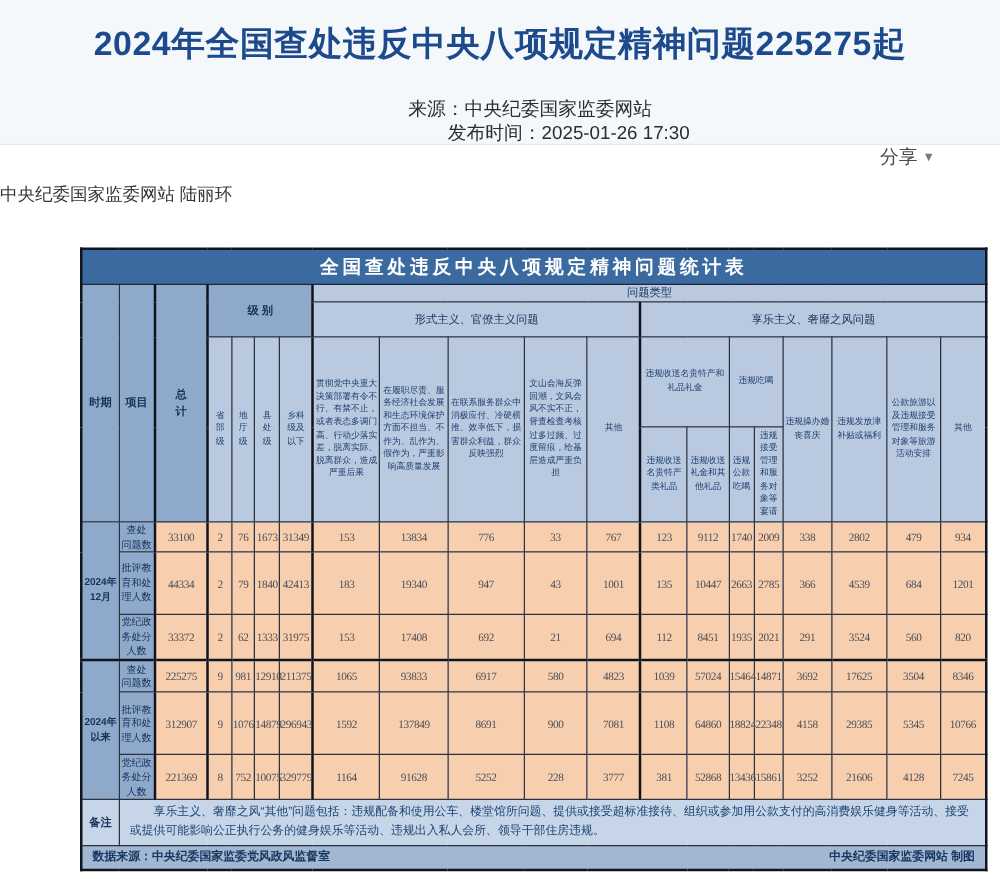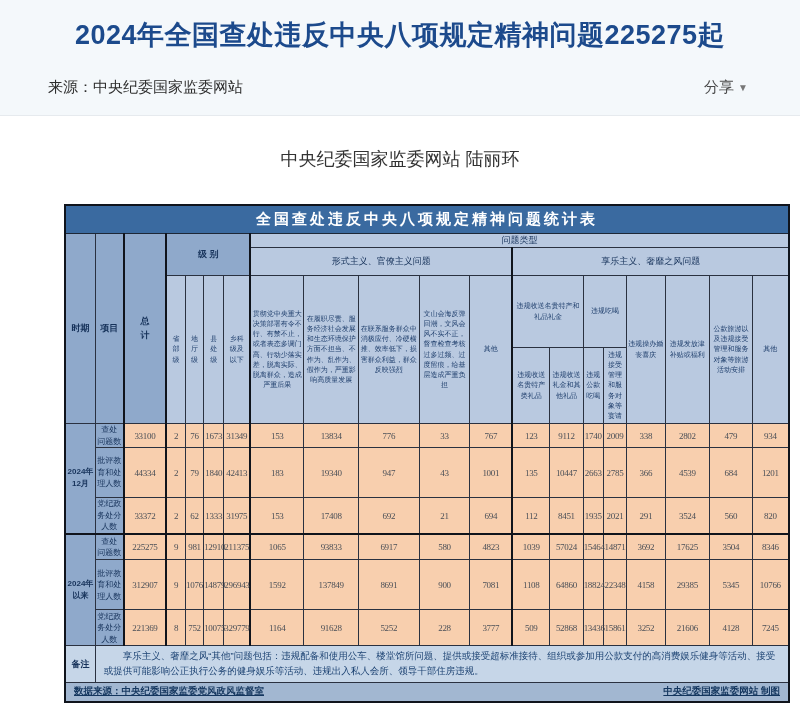--- a/index.html
+++ b/index.html
@@ -15,32 +15,32 @@
   }
   .page-title{
     margin:0;text-align:center;
     font-size:27px;font-weight:bold;
     color:var(--page-title,#1c4a8c);
     letter-spacing:0.5px;
   }
   .meta-row{
     display:flex;align-items:center;
     margin-top:25px;padding-left:48px;
-    font-size:15px;color:#2d2d2d;
+    font-size:15px;color:#2d2d2d;flex-direction:column;
   }
   .meta-item{white-space:nowrap;}
   .meta-publish{margin-left:62px;}
   .share-btn{
     margin-left:auto;margin-right:52px;
     color:#4a4a4a;cursor:pointer;white-space:nowrap;
   }
   .share-btn .chev{font-size:10px;color:#777;margin-left:4px;vertical-align:1px;}
   .byline{
-    text-align:center;margin-top:31px;
-    font-size:18px;color:#333;
+    text-align:left;margin-top:31px;
+    font-size:14px;color:#333;
   }
   .table-wrap{margin:33px 0 0 40px;padding-left:24px;}
   table{
     border-collapse:collapse;table-layout:fixed;
     width:726px;border:2px solid #10141c;
   }
   th,td{border:1px solid #2a3140;padding:0;}
   .pre{white-space:pre-line;}
   .title-row th{
     background:var(--table-title-bar,#3a6aa0);
@@ -92,30 +92,31 @@
   .note-text{
     background:var(--note-fill,#c6d6e8);
     color:#1d4373;font-size:9.5px;line-height:1.55;
     text-align:left;vertical-align:middle;
     padding:3px 8px;text-indent:2em;
   }
   .footer-cell{background:var(--footer-fill,#a2b7d1);}
   .footer-flex{
     display:flex;justify-content:space-between;align-items:center;
     padding:0 8px;height:18px;
-    font-size:9.5px;font-weight:bold;color:#14365e;text-decoration:underline;
+    font-size:9.5px;font-weight:bold;color:#14365e;
   }
 </style>
 </head>
 <body>
 
 <div class="top-banner">
   <h1 class="page-title">2024年全国查处违反中央八项规定精神问题225275起</h1>
   <div class="meta-row">
     <span class="meta-item"><span>来源：</span><span>中央纪委国家监委网站</span></span>
+    <span class="meta-item meta-publish"><span>发布时间：</span><span>2025-01-26 17:30</span></span>
     <span class="share-btn"><span>分享</span><span class="chev">▼</span></span>
   </div>
 </div>
 
 <div class="byline">中央纪委国家监委网站 陆丽环</div>
 
 <div class="table-wrap">
 <table>
   <colgroup>
     <col style="width:30px">
@@ -312,21 +313,21 @@
           <td class="num-cell bl2">221369</td>
           <td class="num-cell bl2">8</td>
           <td class="num-cell">752</td>
           <td class="num-cell">10075</td>
           <td class="num-cell">329779</td>
           <td class="num-cell bl2">1164</td>
           <td class="num-cell">91628</td>
           <td class="num-cell">5252</td>
           <td class="num-cell">228</td>
           <td class="num-cell">3777</td>
-          <td class="num-cell bl2">509</td>
+          <td class="num-cell bl2">381</td>
           <td class="num-cell">52868</td>
           <td class="num-cell">13436</td>
           <td class="num-cell">15861</td>
           <td class="num-cell">3252</td>
           <td class="num-cell">21606</td>
           <td class="num-cell">4128</td>
           <td class="num-cell">7245</td>
         </tr>
       </tbody>
   <tfoot>

